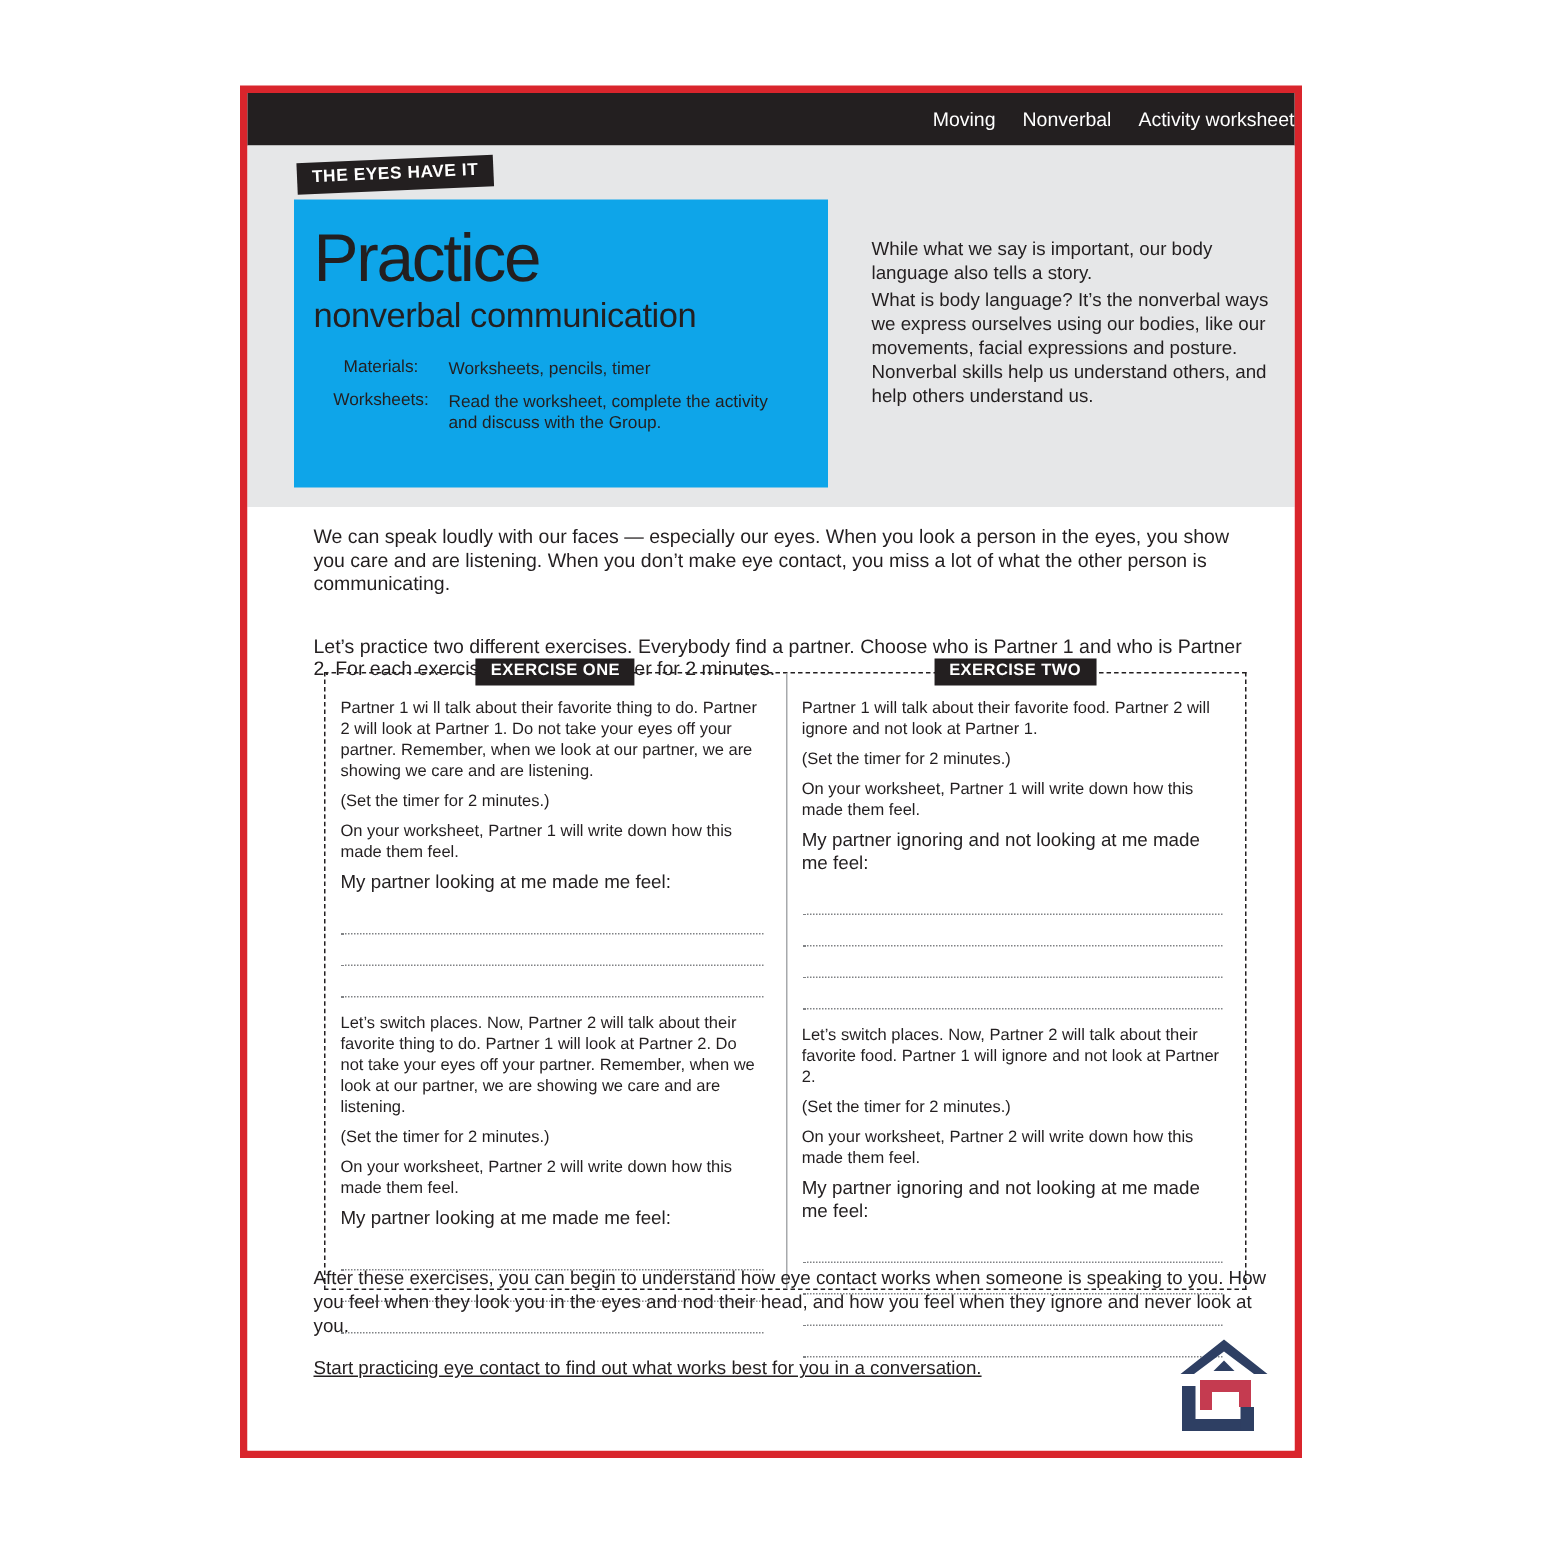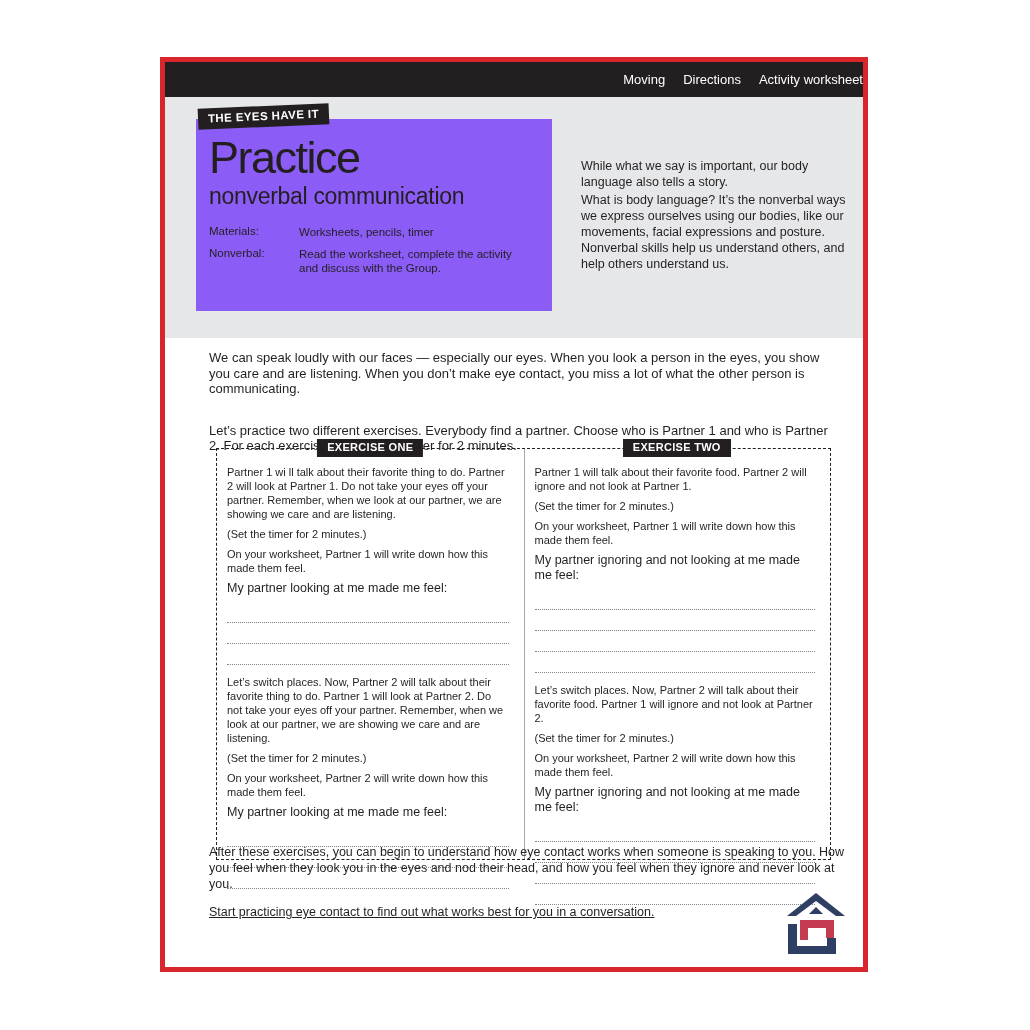--- a/index.html
+++ b/index.html
@@ -13,27 +13,27 @@
   
   .topbar { height:35px; background:#231f20; display:flex; align-items:center;
             justify-content:flex-end; gap:18px; }
   .topbar .nav-item { color:#fff; font-size:13px; }
 
   
   .hero { position:relative; height:241px; background:#e6e7e8; }
   .tag { position:absolute; left:33px; top:9px; background:#231f20; color:#fff;
          font-size:11.5px; font-weight:700; letter-spacing:.4px;
          padding:4px 10px 5px; transform:rotate(-2.5deg); z-index:2; }
-  .card { position:absolute; left:31px; top:22px; width:356px; height:192px;
-          background:#8b5cf6; padding:14px 0 0 13px; }
+  .card { position:absolute; left:31px; top:36px; width:356px; height:192px;
+          background:#0ea5e9; padding:14px 0 0 13px; }
   .title { font-size:45px; line-height:50px; font-weight:400; letter-spacing:-1.5px; }
   .subtitle { font-size:23px; font-weight:400; margin-top:0; letter-spacing:-.3px; }
   .meta { margin-top:15px; font-size:11.5px; }
   .meta-row { display:flex; margin-bottom:8px; }
-  .meta-label { width:90px; flex:none; }
+  .meta-label { width:90px; flex:none;text-align:center; }
   .meta-value { width:215px; line-height:14px; }
   .hero-text { position:absolute; left:416px; top:61px; width:270px;
                font-size:12.5px; line-height:16px; }
   .hero-text p + p { margin-top:2px; }
 
   
   .main { position:relative; height:629px; background:#fff; }
   .intro { position:absolute; left:44px; top:12px; width:622px;
            font-size:13px; line-height:15.5px; }
   .intro p + p { margin-top:26px; }
@@ -61,36 +61,36 @@
   .logo { position:absolute; left:620px; top:553px; width:62px; height:68px; }
 </style>
 </head>
 <body>
 
 <div class="page">
   <div class="sheet">
 
     <div class="topbar">
       <span class="nav-item">Moving</span>
-      <span class="nav-item">Directions</span>
+      <span class="nav-item">Nonverbal</span>
       <span class="nav-item">Activity worksheet</span>
     </div>
 
     <div class="hero">
       <div class="tag">THE EYES HAVE IT</div>
       <div class="card">
         <div class="title">Practice</div>
         <div class="subtitle">nonverbal communication</div>
         <div class="meta">
           <div class="meta-row">
             <div class="meta-label">Materials:</div>
             <div class="meta-value">Worksheets, pencils, timer</div>
           </div>
           <div class="meta-row">
-            <div class="meta-label">Nonverbal:</div>
+            <div class="meta-label">Worksheets:</div>
             <div class="meta-value">Read the worksheet, complete the activity and discuss with the Group.</div>
           </div>
         </div>
       </div>
       <div class="hero-text">
         <p>While what we say is important, our body language also tells a story.</p>
         <p>What is body language? It’s the nonverbal ways we express ourselves using our bodies, like our movements, facial expressions and posture. Nonverbal skills help us understand others, and help others understand us.</p>
       </div>
     </div>
 

